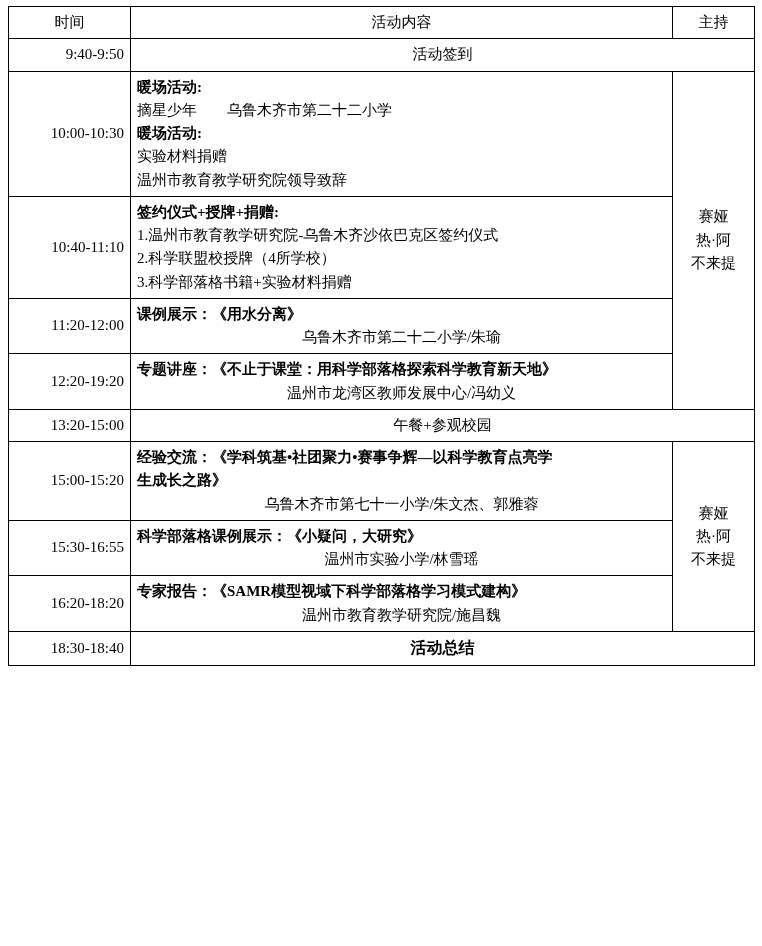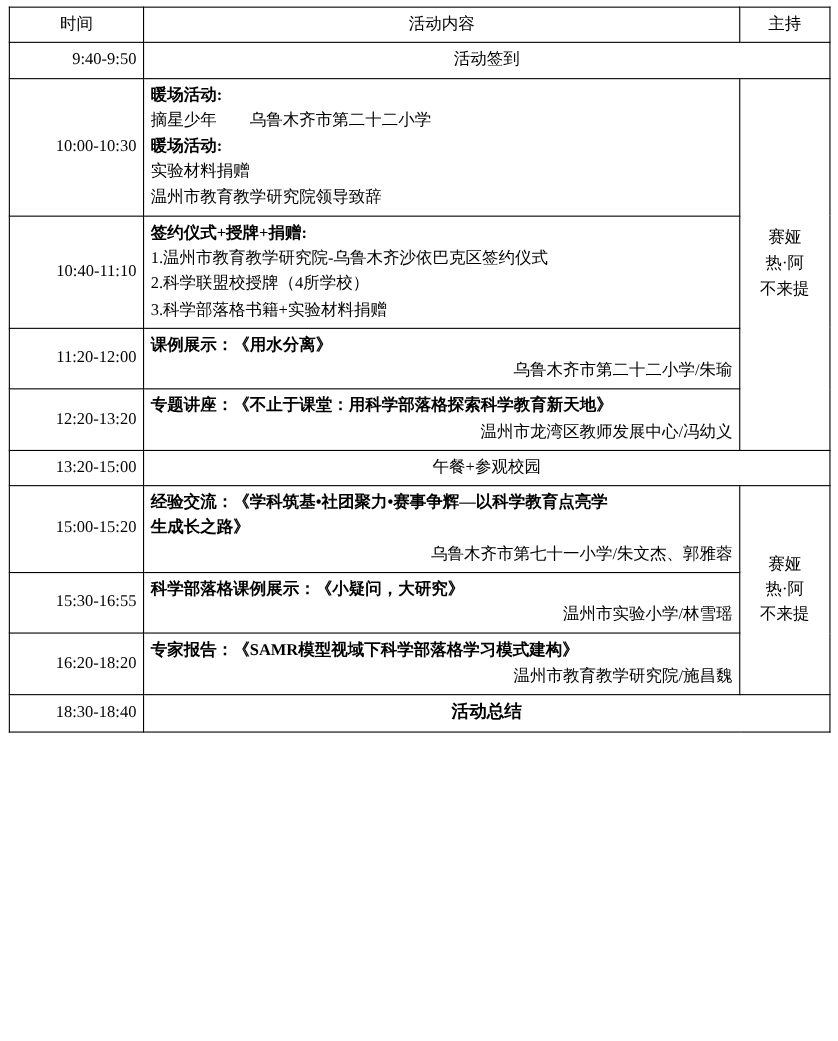--- a/index.html
+++ b/index.html
@@ -59,21 +59,21 @@
     text-align: center;
     font-size: 16px;
     padding: 7px 6px;
   }
   .full-center.bold { font-weight: bold; font-size: 16px; }
   .content-cell {
     text-align: left;
   }
   .line { display: block; }
   .b { font-weight: bold; }
-  .right { text-align: right; display: block; }
+  .right { text-align: center; display: block; }
 </style>
 </head>
 <body>
 
 <div class="sheet">
   <table class="schedule">
     <colgroup>
       <col class="c-time">
       <col class="c-content">
       <col class="c-host">
@@ -118,21 +118,21 @@
 
       <tr>
         <td class="time-cell">11:20-12:00</td>
         <td class="content-cell">
           <span class="line b">课例展示：《用水分离》</span>
           <span class="line right">乌鲁木齐市第二十二小学/朱瑜</span>
         </td>
       </tr>
 
       <tr>
-        <td class="time-cell">12:20-13:20</td>
+        <td class="time-cell">12:20-19:20</td>
         <td class="content-cell">
           <span class="line b">专题讲座：《不止于课堂：用科学部落格探索科学教育新天地》</span>
           <span class="line right">温州市龙湾区教师发展中心/冯幼义</span>
         </td>
       </tr>
 
       <tr>
         <td class="time-cell">13:20-15:00</td>
         <td class="full-center" colspan="2">午餐+参观校园</td>
       </tr>

